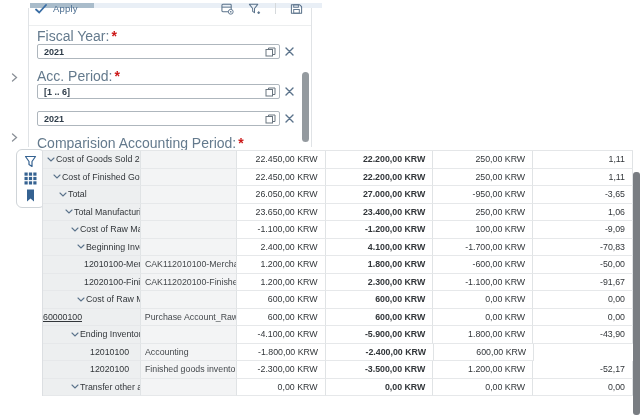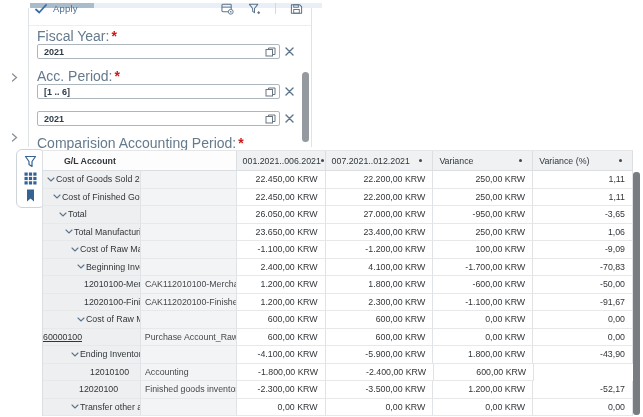--- a/index.html
+++ b/index.html
@@ -56,21 +56,21 @@
   .hmeasure { background:#f0f1f2; padding:0 10px 0 6px; justify-content:space-between; }
   .hm3 { width:89px; } .hm4 { width:108px; } .hm5 { width:100px; } .hm6 { width:100px; }
   .dot { width:3px; height:3px; border-radius:50%; background:#44484c; flex:0 0 auto; }
 
   .trow { height:17.5px; }
   .c { border-right:1px solid #e0e3e5; border-bottom:1px solid #e6e8ea; height:100%;
        font-size:8.8px; display:flex; align-items:center; overflow:hidden; white-space:nowrap; }
   .c1 { width:98px; background:#edeff0; }
   .c2 { width:96px; background:#f3f4f5; padding-left:4px; color:#45494d; }
   .cnum { justify-content:flex-end; padding-right:7px; background:#fff; }
-  .c3 { width:89px; } .c4 { width:108px; } .c5 { width:100px; } .c6 { width:100px; }
+  .c3 { width:89px; } .c4 { width:108px;font-weight:bold; } .c5 { width:100px; } .c6 { width:100px; }
   .chev { width:10px; height:10px; flex:0 0 10px; display:flex; align-items:center;
           justify-content:center; cursor:pointer; }
   .rowname { overflow:hidden; white-space:nowrap; }
 
   #table-vscroll { left:633px; top:172px; width:7px; height:243px; background:#797d82;
                    border-radius:3px; }
 </style>
 </head>
 <body>
 
@@ -195,39 +195,20 @@
         <rect x="4.9" y="9.3" width="3.2" height="3.2"></rect>
         <rect x="9.3" y="9.3" width="3.2" height="3.2"></rect>
     </g>
   </svg>
   <svg class="sico" viewBox="0 0 13 13">
     <path d="M3 0.5 H10 V12.5 L6.5 9.5 L3 12.5 Z" fill="#356291"></path>
   </svg>
 </div>
 
 <div id="table" class="abs">
-  <div id="thead">
-    <div id="h-account" class="hc">G/L Account</div>
-    <div class="hc hmeasure hm3">
-      <span>001.2021..006.2021</span>
-        <span class="dot"></span>
-    </div>
-    <div class="hc hmeasure hm4">
-      <span>007.2021..012.2021</span>
-        <span class="dot"></span>
-    </div>
-    <div class="hc hmeasure hm5">
-      <span>Variance</span>
-        <span class="dot"></span>
-    </div>
-    <div class="hc hmeasure hm6">
-      <span>Variance (%)</span>
-        <span class="dot"></span>
-    </div>
-  </div>
   <div id="tbody">
   <div class="trow">
     <div class="c c1" style="padding-left: 3px;">
       <span class="chev">
         <svg width="8" height="5" viewBox="0 0 8 5">
               <path d="M1 1 L4 4 L7 1" stroke="#5b738b" stroke-width="1.1" fill="none" stroke-linecap="round"></path>
             </svg>
       </span>
       <span class="rowname">Cost of Goods Sold 2 yea</span>
     </div>
@@ -415,21 +396,21 @@
     </div>
     <div class="c c2">
           <span class="rowname">Accounting</span>
         </div>
     <div class="c c3 cnum">-1.800,00 KRW</div>
     <div class="c c4 cnum">-2.400,00 KRW</div>
     <div class="c c5 cnum">600,00 KRW</div>
   </div>
 
   <div class="trow">
-    <div class="c c1" style="padding-left: 36px;">
+    <div class="c c1" style="padding-left: 47px;">
 
       <span class="rowname">12020100</span>
     </div>
     <div class="c c2">
           <span class="rowname">Finished goods inventory</span>
         </div>
     <div class="c c3 cnum">-2.300,00 KRW</div>
     <div class="c c4 cnum">-3.500,00 KRW</div>
     <div class="c c5 cnum">1.200,00 KRW</div>
     <div class="c c6 cnum">-52,17</div>

